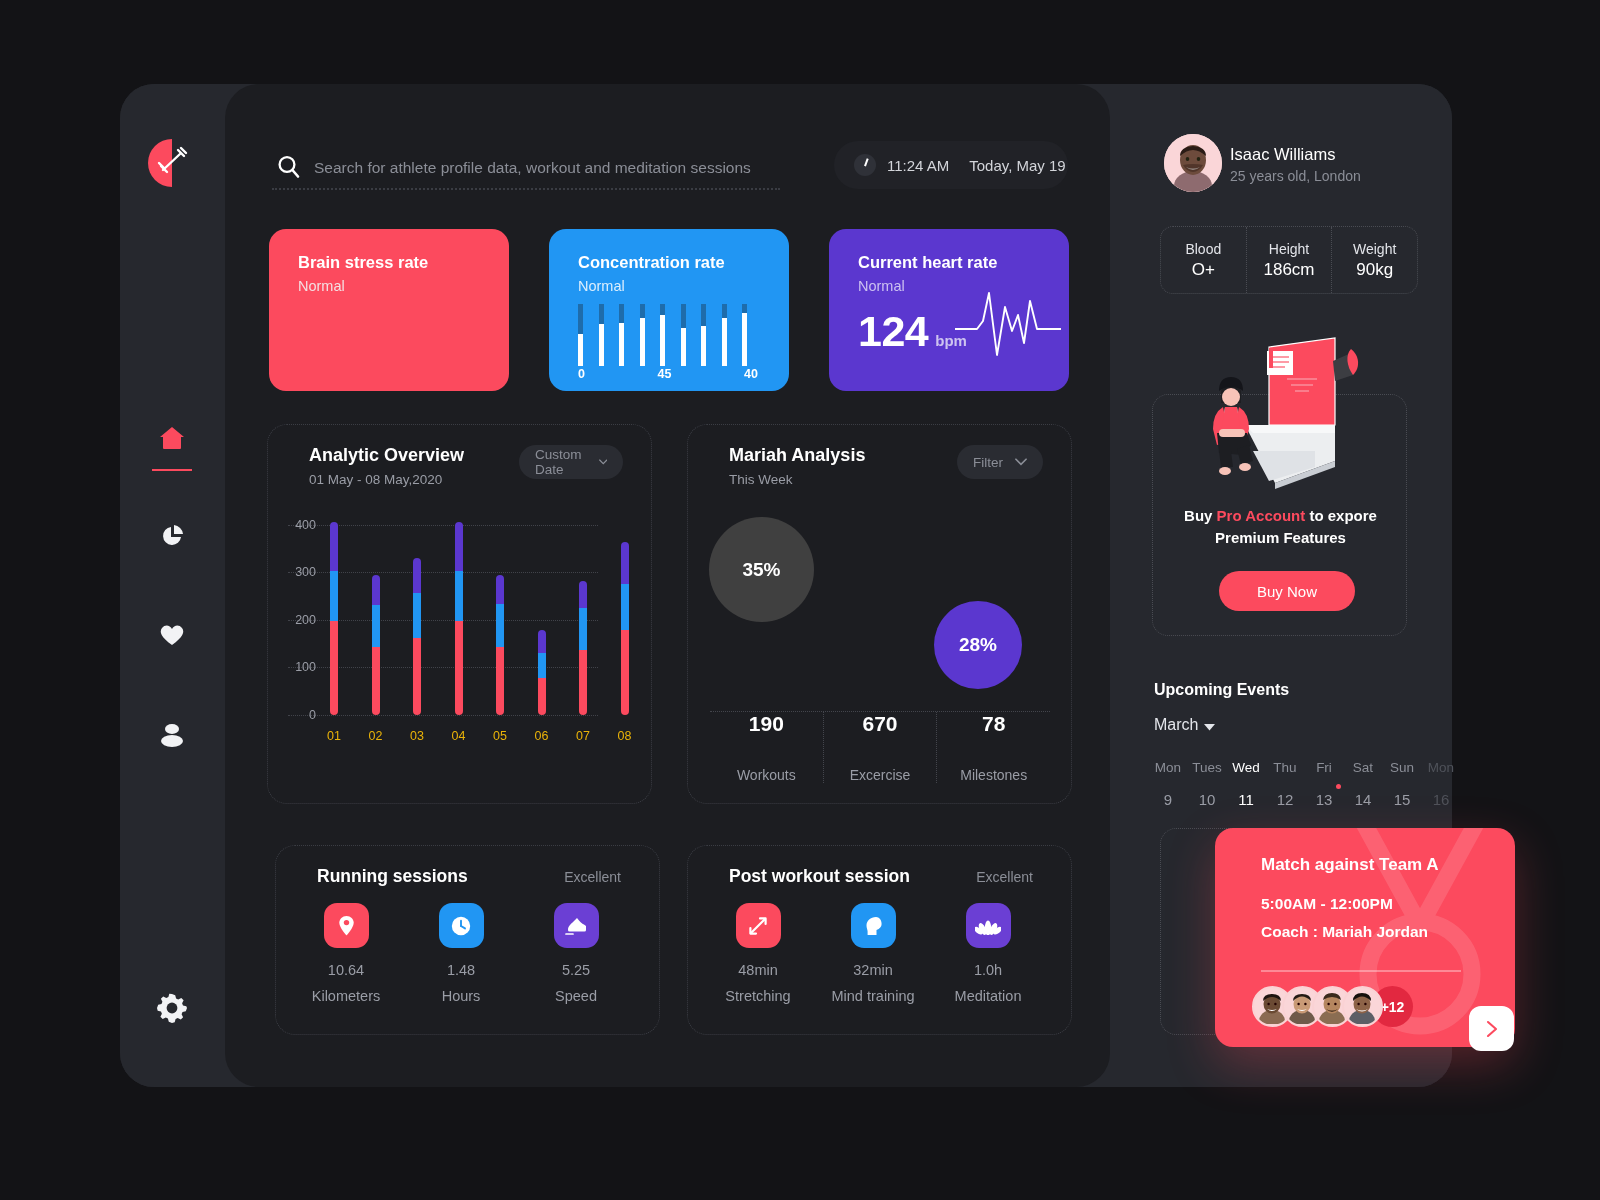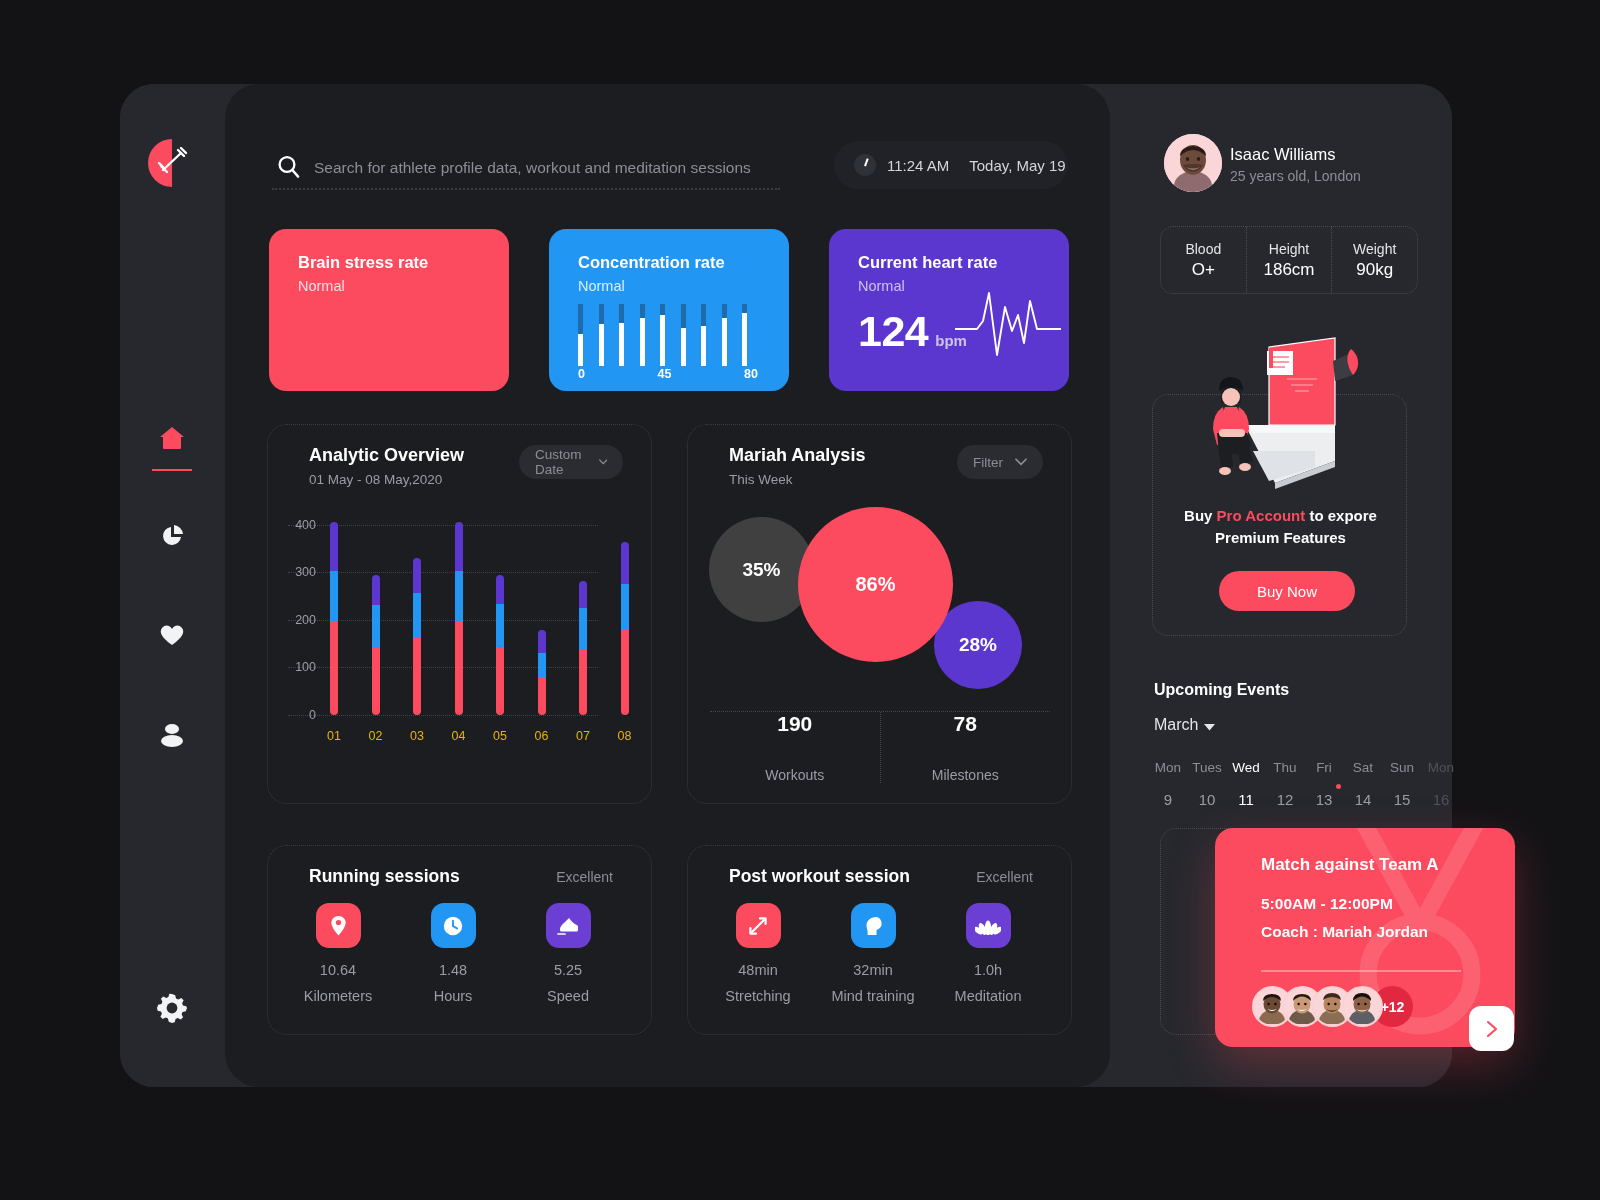--- a/index.html
+++ b/index.html
@@ -149,21 +149,21 @@
   .ekg { position: absolute; left: 126px; top: 56px; }
 
   
   .dotpanel {
     position: absolute;
     border: 1.6px dotted #3b3d44;
     border-radius: 20px;
   }
   #panel-analytic { left: 267px; top: 424px; width: 385px; height: 380px; }
   #panel-health   { left: 687px; top: 424px; width: 385px; height: 380px; }
-  #panel-running  { left: 267px; top: 845px; width: 385px; height: 190px; }
+  #panel-running  { left: 275px; top: 845px; width: 385px; height: 190px; }
   #panel-post     { left: 687px; top: 845px; width: 385px; height: 190px; }
 
   .ptitle { position: absolute; left: 41px; top: 20px; font-size: 18px; font-weight: bold; color: #fff; }
   .psub   { position: absolute; left: 41px; top: 47px; font-size: 13.5px; color: #9a9da6; }
   .pillbtn {
     position: absolute; top: 20px;
     height: 34px; border-radius: 17px;
     background: #2a2c32;
     display: flex; align-items: center; justify-content: center;
     gap: 12px; padding: 8px 16px;
@@ -444,21 +444,21 @@
           <div class="light" style="height: 48.36px;"></div>
         </div>
         <div class="concbar" style="left: 164px; height: 62px;">
           <div class="dark" style="height: 8.68px;"></div>
           <div class="light" style="height: 53.32px;"></div>
         </div>
       </div>
     <div class="concaxis">
       <span>0</span>
       <span>45</span>
-      <span>80</span>
+      <span>40</span>
     </div>
   </div>
 
   <div class="statcard" id="card-heart">
     <div class="title">Current heart rate</div>
     <div class="sub">Normal</div>
     <div class="bpmrow">
       <span class="bpmval">124</span>
       <span class="bpmunit">bpm</span>
     </div>
@@ -546,27 +546,28 @@
       <svg width="13" height="8" viewBox="0 0 13 8">
         <polyline points="1,1 6.5,6.5 12,1" fill="none" stroke="#8b8e97" stroke-width="1.8" stroke-linecap="round"></polyline>
       </svg>
     </div>
     <div class="bubble b-blue" style="left:21px;top:92px;width:105px;height:105px;">
       <span>35%</span>
     </div>
     <div class="bubble b-purp" style="left:246px;top:176px;width:88px;height:88px;">
       <span>28%</span>
     </div>
-    <div class="bubble b-red" style="left:110px;top:82px;width:155px;height:155px;font-size:20px;">
-      <span>86%</span>
-    </div>
     <div class="statsrow">
       <div class="statcell">
         <span class="num">190</span>
         <span class="lbl">Workouts</span>
+      </div>
+      <div class="statcell">
+        <span class="num">670</span>
+        <span class="lbl">Excercise</span>
       </div>
       <div class="statcell">
         <span class="num">78</span>
         <span class="lbl">Milestones</span>
       </div>
     </div>
   </div>
 
   <div class="dotpanel" id="panel-running">
     <div class="sesshead">Running sessions</div>

